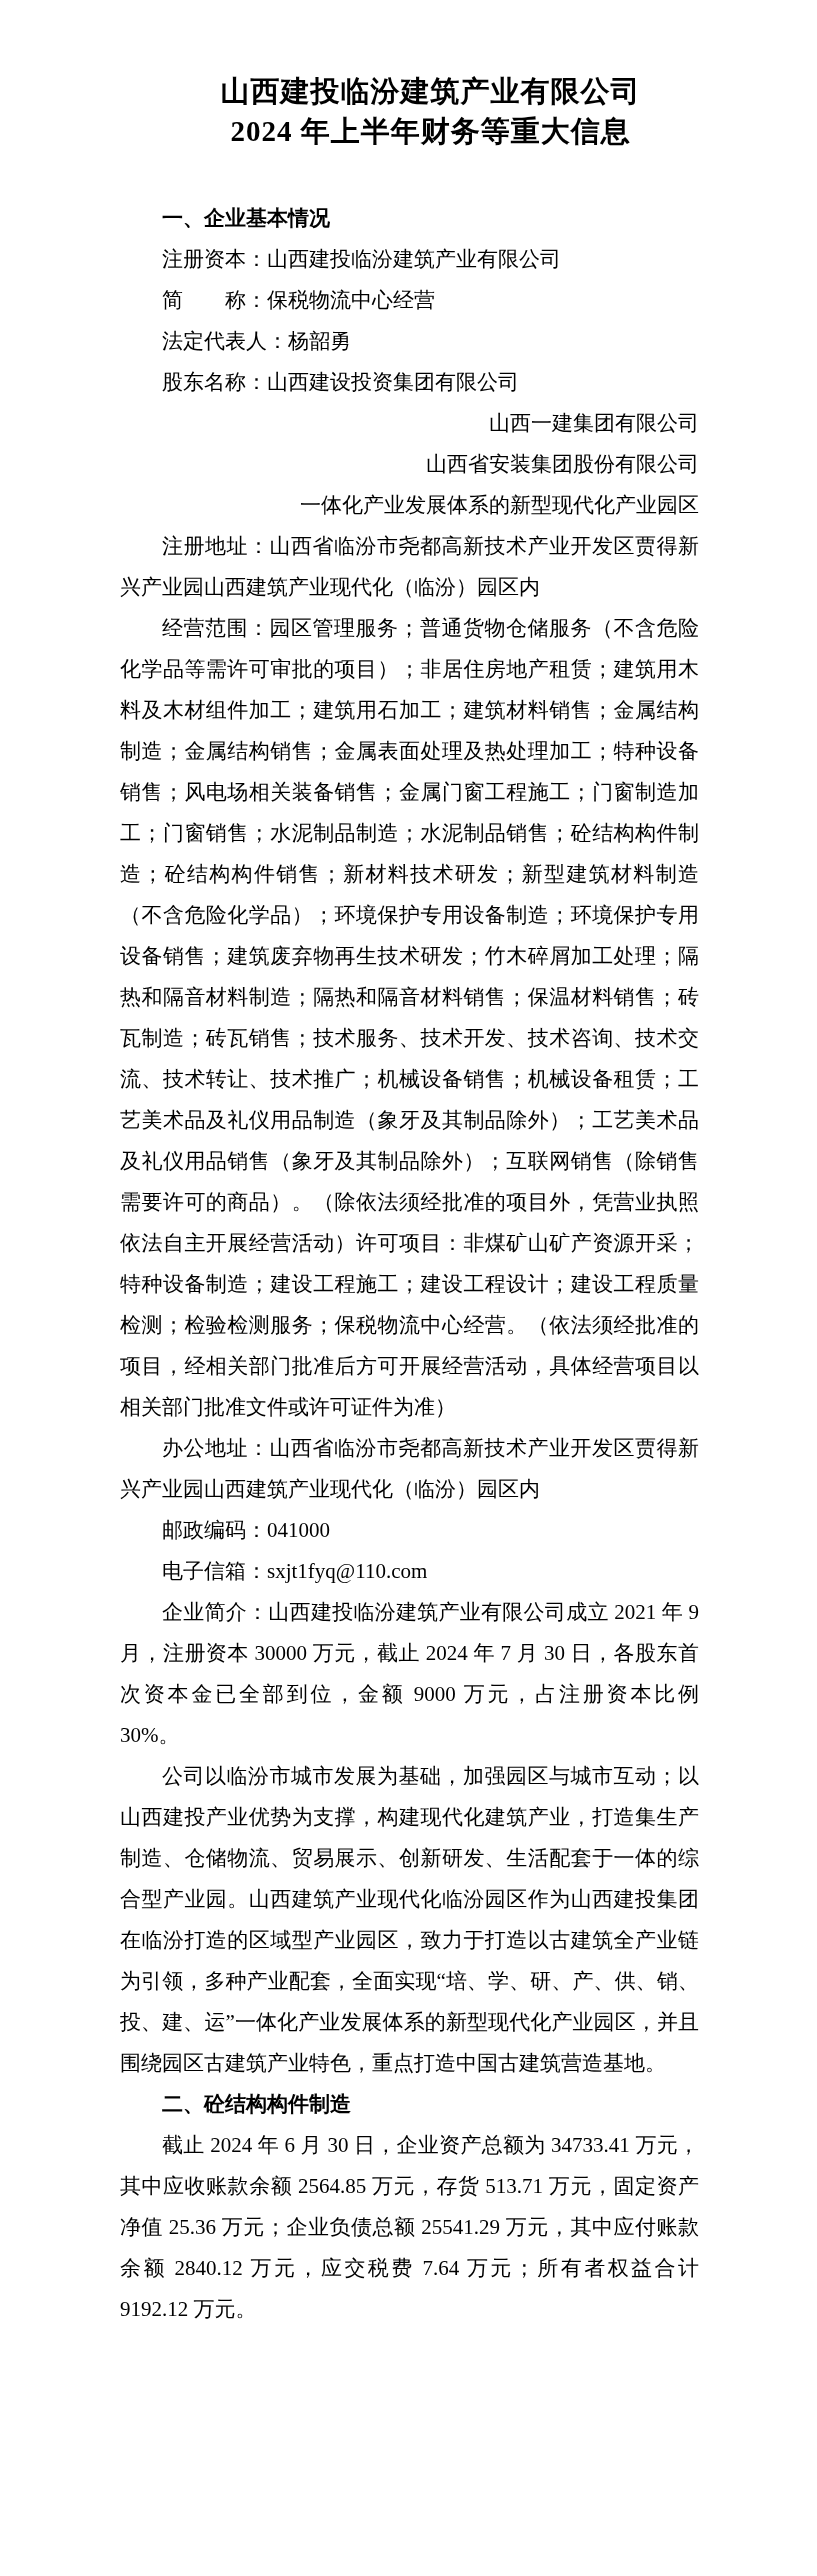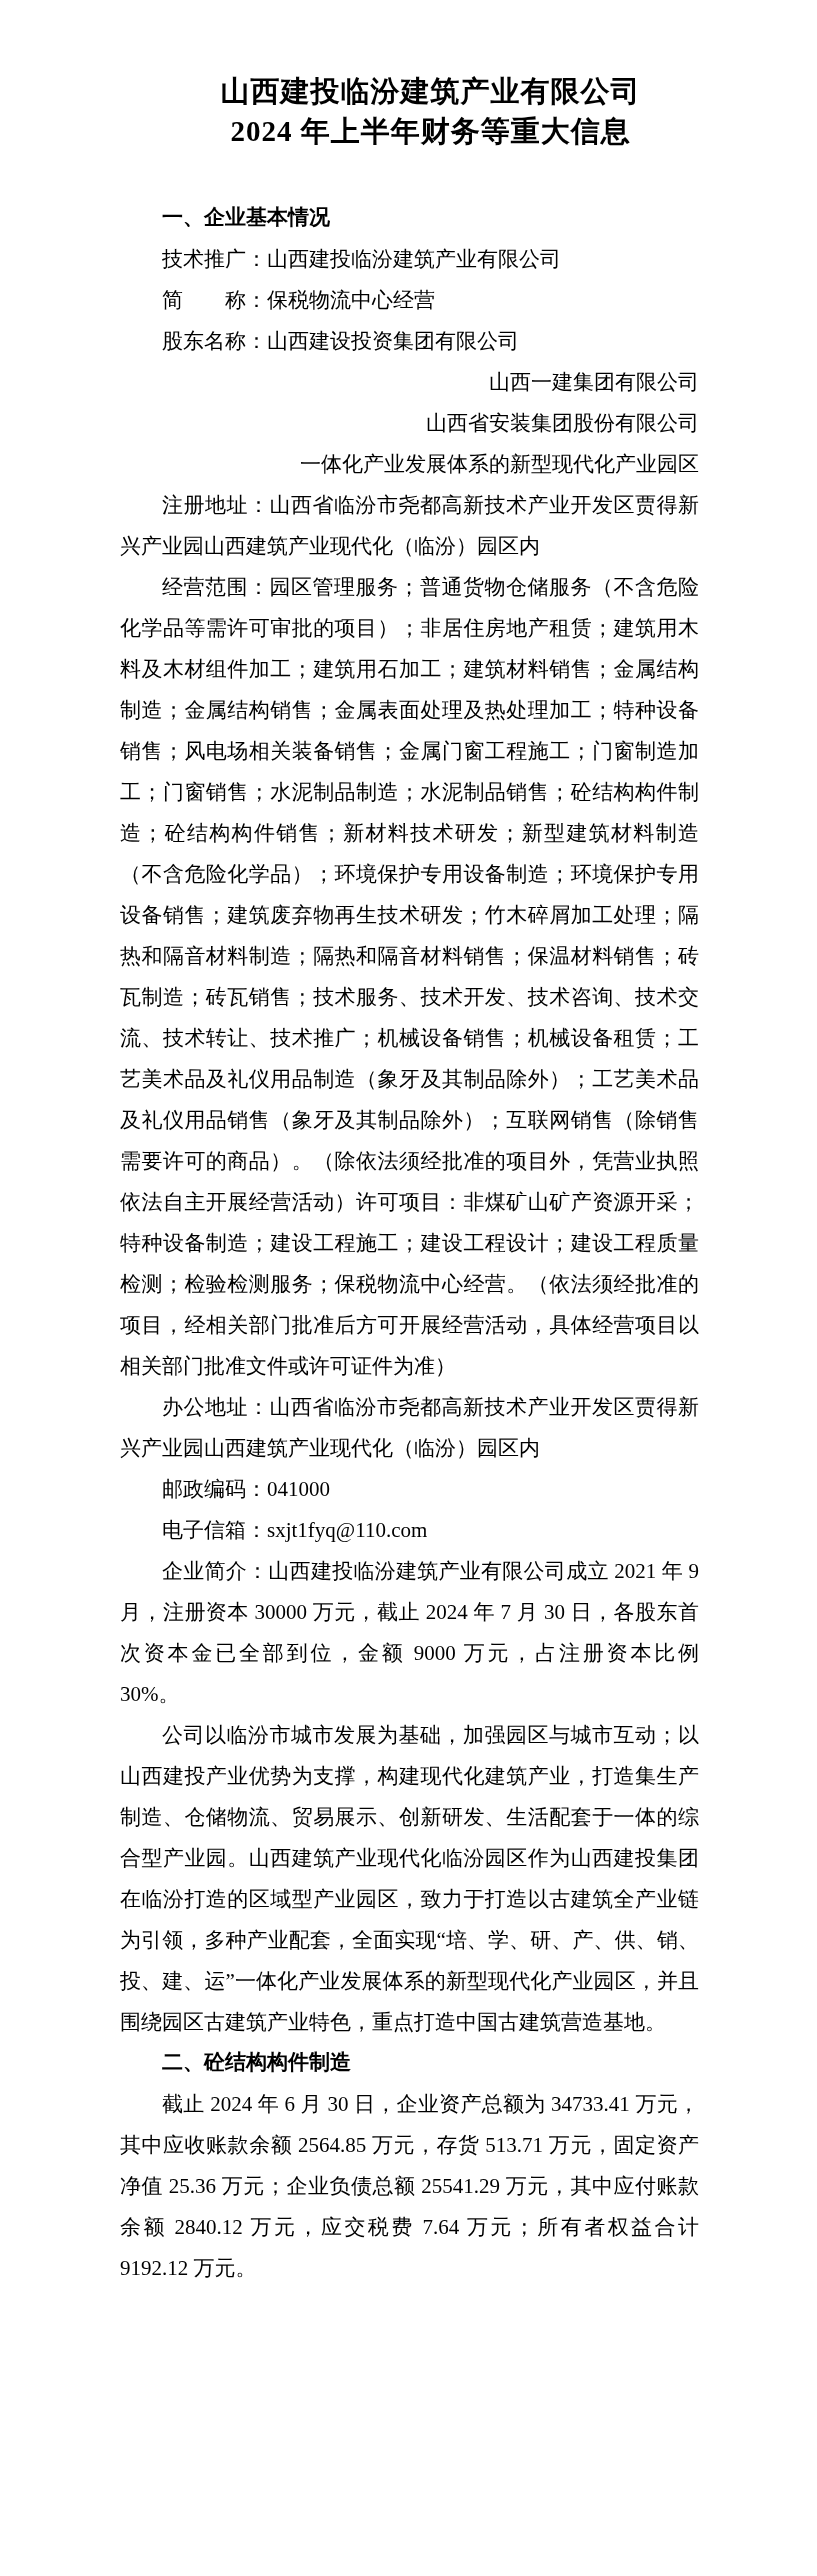--- a/index.html
+++ b/index.html
@@ -38,43 +38,44 @@
   }
   .blk {
     margin: 0;
     padding: 0;
   }
   .para {
     text-align: justify;
     text-indent: 2em;
   }
   .heading {
-    font-family: Liberation Mono, monospace;
+    font-family: Liberation Serif, serif;
     font-weight: 700;
     font-size: 21px;
     text-indent: 2em;
   }
   .cont {
     padding-left: 155px;
     text-indent: 0;
     text-align: right;
   }
 </style>
 </head>
 <body>
 
 <div class="page">
   <div class="title-block">
     <span class="title-line">山西建投临汾建筑产业有限公司</span>
     <span class="title-line">2024 年上半年财务等重大信息</span>
   </div>
   <div class="doc-body">
       <p class="blk heading">一、企业基本情况</p>
-      <p class="blk para">技术推广：山西建投临汾建筑产业有限公司</p>
+      <p class="blk para">注册资本：山西建投临汾建筑产业有限公司</p>
       <p class="blk para">简　　称：保税物流中心经营</p>
+      <p class="blk para">法定代表人：杨韶勇</p>
       <p class="blk para">股东名称：山西建设投资集团有限公司</p>
       <p class="blk cont">山西一建集团有限公司</p>
       <p class="blk cont">山西省安装集团股份有限公司</p>
       <p class="blk cont">一体化产业发展体系的新型现代化产业园区</p>
       <p class="blk para">注册地址：山西省临汾市尧都高新技术产业开发区贾得新兴产业园山西建筑产业现代化（临汾）园区内</p>
       <p class="blk para">经营范围：园区管理服务；普通货物仓储服务（不含危险化学品等需许可审批的项目）；非居住房地产租赁；建筑用木料及木材组件加工；建筑用石加工；建筑材料销售；金属结构制造；金属结构销售；金属表面处理及热处理加工；特种设备销售；风电场相关装备销售；金属门窗工程施工；门窗制造加工；门窗销售；水泥制品制造；水泥制品销售；砼结构构件制造；砼结构构件销售；新材料技术研发；新型建筑材料制造（不含危险化学品）；环境保护专用设备制造；环境保护专用设备销售；建筑废弃物再生技术研发；竹木碎屑加工处理；隔热和隔音材料制造；隔热和隔音材料销售；保温材料销售；砖瓦制造；砖瓦销售；技术服务、技术开发、技术咨询、技术交流、技术转让、技术推广；机械设备销售；机械设备租赁；工艺美术品及礼仪用品制造（象牙及其制品除外）；工艺美术品及礼仪用品销售（象牙及其制品除外）；互联网销售（除销售需要许可的商品）。（除依法须经批准的项目外，凭营业执照依法自主开展经营活动）许可项目：非煤矿山矿产资源开采；特种设备制造；建设工程施工；建设工程设计；建设工程质量检测；检验检测服务；保税物流中心经营。（依法须经批准的项目，经相关部门批准后方可开展经营活动，具体经营项目以相关部门批准文件或许可证件为准）</p>
       <p class="blk para">办公地址：山西省临汾市尧都高新技术产业开发区贾得新兴产业园山西建筑产业现代化（临汾）园区内</p>
       <p class="blk para">邮政编码：041000</p>
       <p class="blk para">电子信箱：sxjt1fyq@110.com</p>
       <p class="blk para">企业简介：山西建投临汾建筑产业有限公司成立 2021 年 9 月，注册资本 30000 万元，截止 2024 年 7 月 30 日，各股东首次资本金已全部到位，金额 9000 万元，占注册资本比例 30%。</p>

